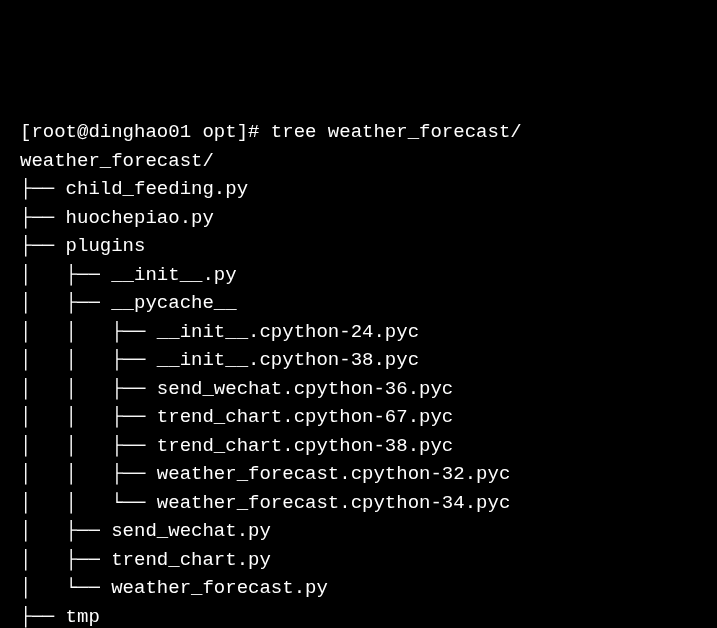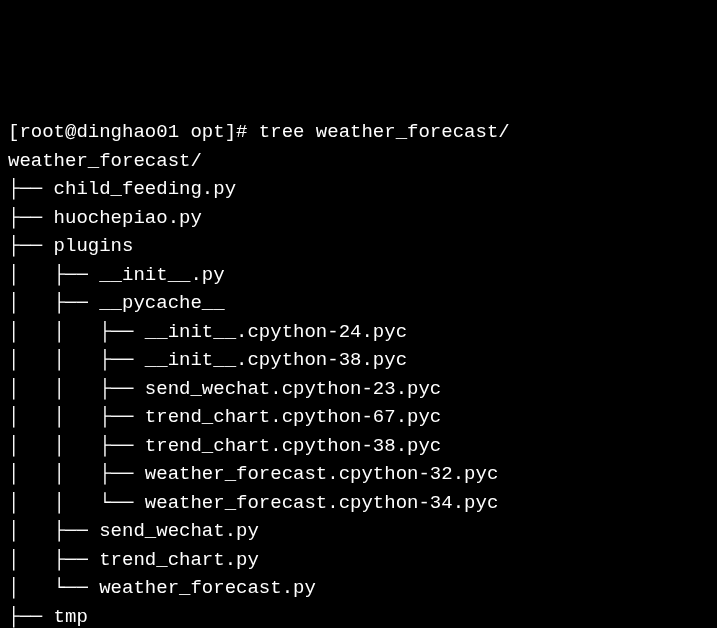--- a/index.html
+++ b/index.html
@@ -14,37 +14,38 @@
       font-size: 19px;
       line-height: 1.5;
       padding: 4px 8px;
       width: 717px;
       height: 628px;
       overflow: hidden;
       white-space: pre;
     }
     .terminal-line {
       white-space: pre;
+      margin-left: 12px;
     }
   </style>
 </head>
 <body>
 
 
 
 <div><span class="terminal-line"><span>[root@dinghao01 opt]# </span><span>tree weather_forecast/</span></span>
 <span class="terminal-line">weather_forecast/</span>
 <span class="terminal-line">├── child_feeding.py</span>
 <span class="terminal-line">├── huochepiao.py</span>
 <span class="terminal-line">├── plugins</span>
 <span class="terminal-line">│   ├── __init__.py</span>
 <span class="terminal-line">│   ├── __pycache__</span>
 <span class="terminal-line">│   │   ├── __init__.cpython-24.pyc</span>
 <span class="terminal-line">│   │   ├── __init__.cpython-38.pyc</span>
-<span class="terminal-line">│   │   ├── send_wechat.cpython-23.pyc</span>
+<span class="terminal-line">│   │   ├── send_wechat.cpython-36.pyc</span>
 <span class="terminal-line">│   │   ├── trend_chart.cpython-67.pyc</span>
 <span class="terminal-line">│   │   ├── trend_chart.cpython-38.pyc</span>
 <span class="terminal-line">│   │   ├── weather_forecast.cpython-32.pyc</span>
 <span class="terminal-line">│   │   └── weather_forecast.cpython-34.pyc</span>
 <span class="terminal-line">│   ├── send_wechat.py</span>
 <span class="terminal-line">│   ├── trend_chart.py</span>
 <span class="terminal-line">│   └── weather_forecast.py</span>
 <span class="terminal-line">├── tmp</span>
 
 <span class="terminal-line"></span>

